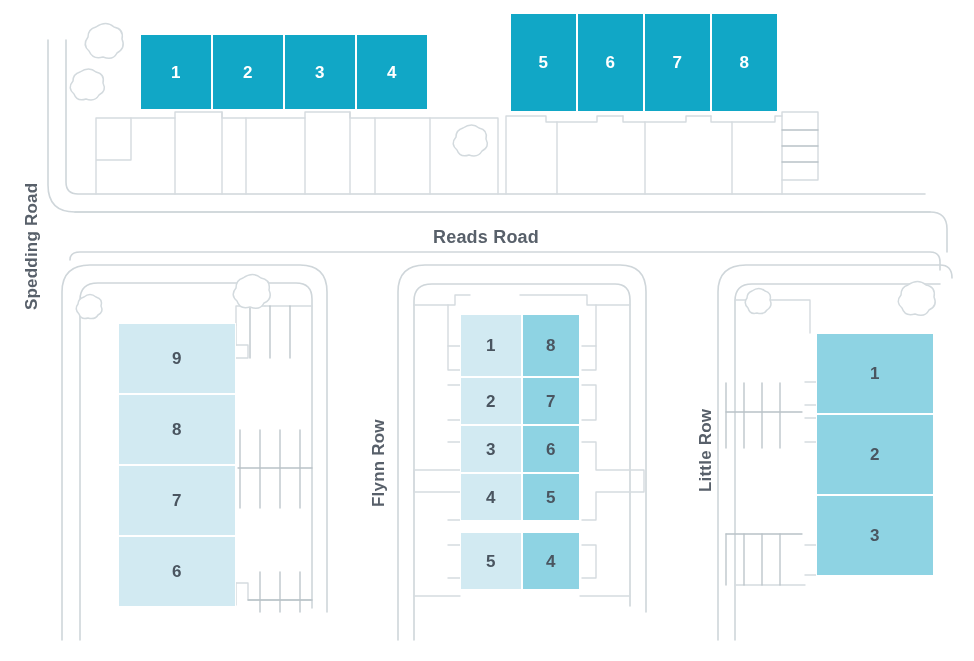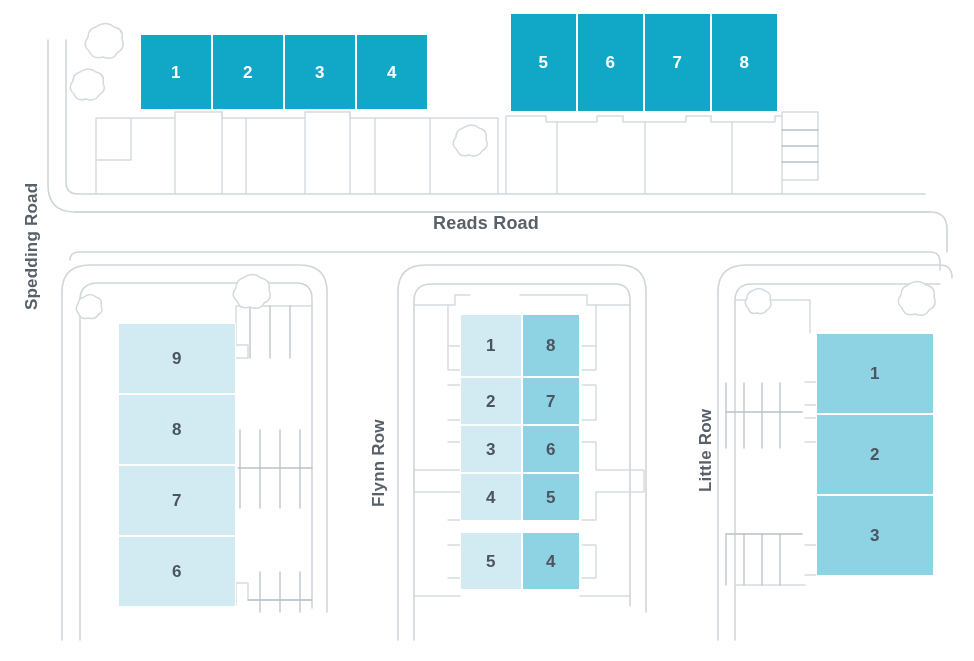--- a/index.html
+++ b/index.html
@@ -318,18 +318,18 @@
           <span class="plot-label">2</span>
         </div>
         <div class="plot tone-mid" style="left: 816px; top: 495px; width: 118px; height: 81px;">
           <span class="plot-label">3</span>
         </div>
       </div>
     </div>
 
   <div id="labels-layer">
       <div class="road-label vertical" style="left: 22px; top: 310px;">Spedding Road</div>
-      <div class="road-label horizontal" style="left: 433px; top: 213px;">Reads Road</div>
+      <div class="road-label horizontal" style="left: 433px; top: 227px;">Reads Road</div>
       <div class="road-label vertical" style="left: 369px; top: 507px;">Flynn Row</div>
       <div class="road-label vertical" style="left: 696px; top: 492px;">Little Row</div>
     </div>
 
 </div>
 
 </body></html>

